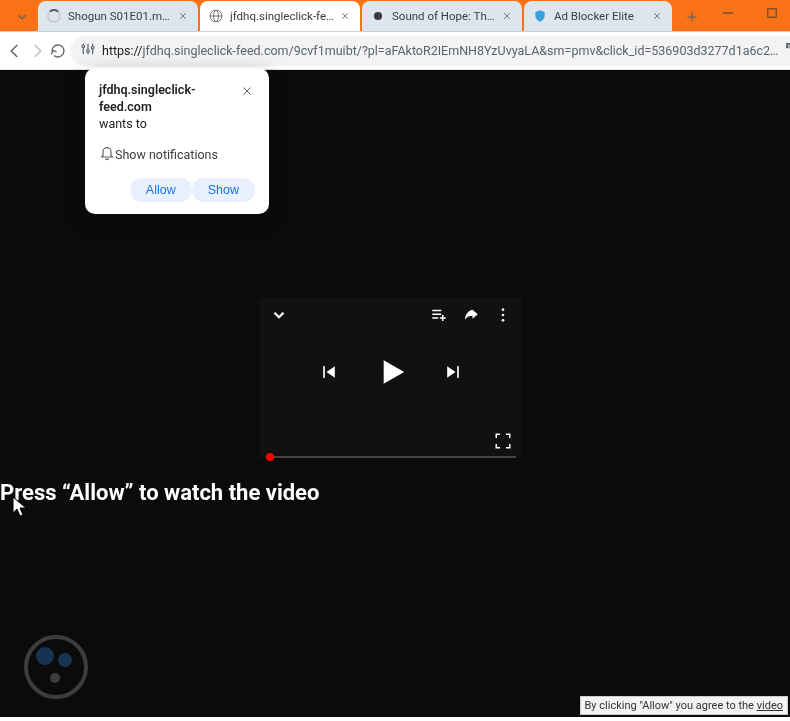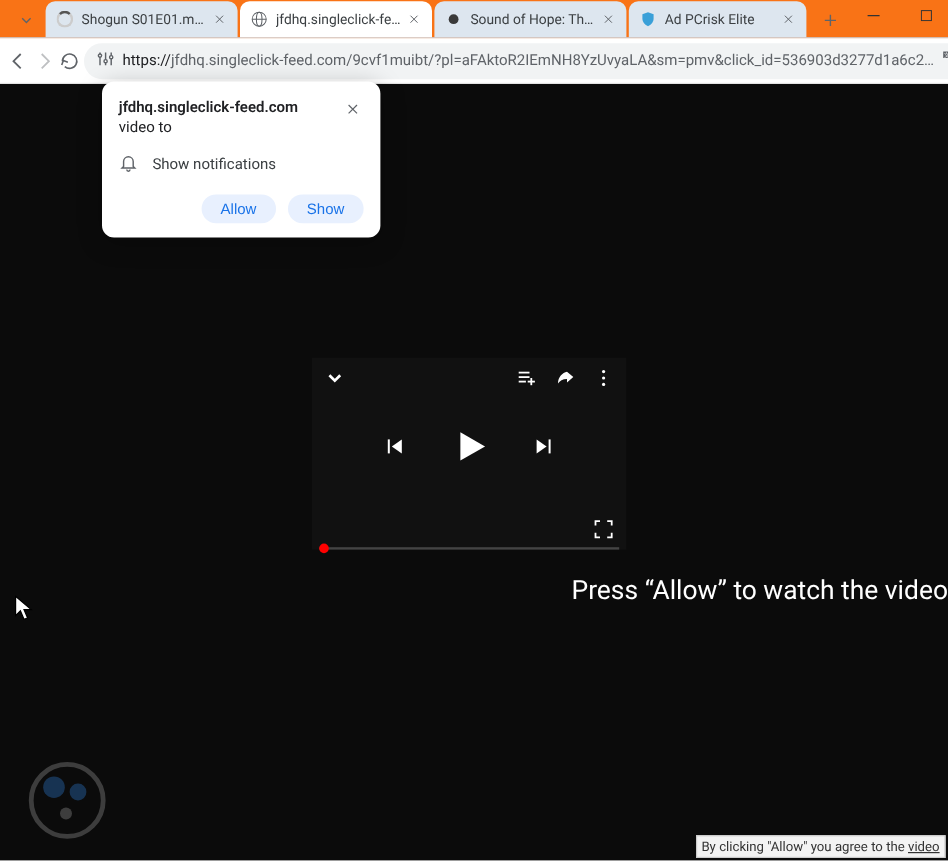--- a/index.html
+++ b/index.html
@@ -134,21 +134,21 @@
 }
 .content {
   position: relative;
   height: calc(721px - 36px - 38px);
   background: #0b0b0b;
 }
 .permission-popup {
   position: absolute;
   left: 85px;
   top: -2px;
-  width: 232px;
+  width: 184px;
   background: #fff;
   border-radius: 10px;
   box-shadow: 0 4px 20px rgba(0,0,0,0.25);
   padding: 14px 14px 12px 14px;
   z-index: 100;
   color: #202124;
 }
 .permission-header {
   display: flex;
   justify-content: space-between;
@@ -160,27 +160,26 @@
   width: 18px; height: 18px;
   display:flex; align-items:center; justify-content:center;
   cursor:pointer;
   color:#5f6368;
 }
 .perm-row {
   display: flex;
   align-items: center;
   margin-top: 12px;
   font-size: 12.5px;
-  gap: 12px;
+  gap: 0;
   color:#3c4043;
 }
 .perm-actions {
   display: flex;
   justify-content: flex-end;
-  gap: 10px;
   margin-top: 14px;
 }
 .perm-btn {
   padding: 5px 16px;
   border-radius: 16px;
   background: #e8f0fe;
   color: #1a73e8;
   font-size: 12.5px;
   font-weight: 500;
   cursor: pointer;
@@ -234,24 +233,24 @@
   top: -3px;
   width: 8px; height:8px;
   background:#f00;
   border-radius:50%;
 }
 .hint {
   position: absolute;
   top: 410px;
   left: 0;
   right: 0;
-  text-align: right;
+  text-align: left;
   color: #fff;
   font-size: 22px;
-  font-weight: 400;
+  font-weight: 700;
 }
 .watermark {
   position: absolute;
   left: 24px;
   bottom: 18px;
   display: flex;
   align-items: center;
   opacity: 0.4;
   color: #fff;
   font-style: italic;
@@ -348,21 +347,21 @@
           </svg>
       </span>
     </div>
 
     <div class="tab">
       <span class="favicon">
         <svg width="14" height="14" viewBox="0 0 24 24" fill="#3aa0d8">
             <path d="M12 2l8 3v6c0 5-3.5 9-8 11-4.5-2-8-6-8-11V5l8-3z"></path>
           </svg>
       </span>
-      <span class="tab-title">Ad PCrisk Elite</span>
+      <span class="tab-title">Ad Blocker Elite</span>
       <span class="tab-close">
         <svg width="10" height="10" viewBox="0 0 24 24" stroke="#5f6368" stroke-width="2">
             <line x1="5" y1="5" x2="19" y2="19"></line>
             <line x1="19" y1="5" x2="5" y2="19"></line>
           </svg>
       </span>
     </div>
 
     <div class="new-tab">
       <svg width="14" height="14" viewBox="0 0 24 24" stroke="#5f6368" stroke-width="2">
@@ -428,21 +427,21 @@
   </div>
 
 </div>
 
 <div class="content">
 
   <div class="permission-popup">
     <div class="permission-header">
       <div class="perm-text-wrap">
         <span class="perm-site">jfdhq.singleclick-feed.com</span><br>
-        <span>video to</span>
+        <span>wants to</span>
       </div>
       <div class="perm-close">
         <svg width="12" height="12" viewBox="0 0 24 24" stroke="#5f6368" stroke-width="2">
             <line x1="5" y1="5" x2="19" y2="19"></line>
             <line x1="19" y1="5" x2="5" y2="19"></line>
           </svg>
       </div>
     </div>
     <div class="perm-row">
       <span>

